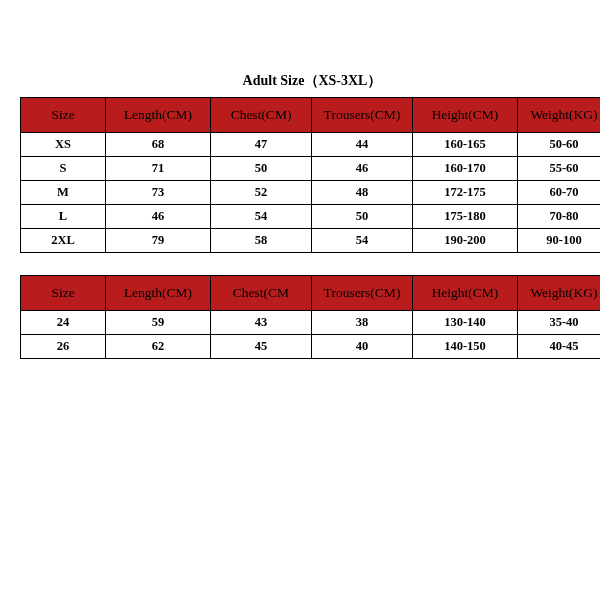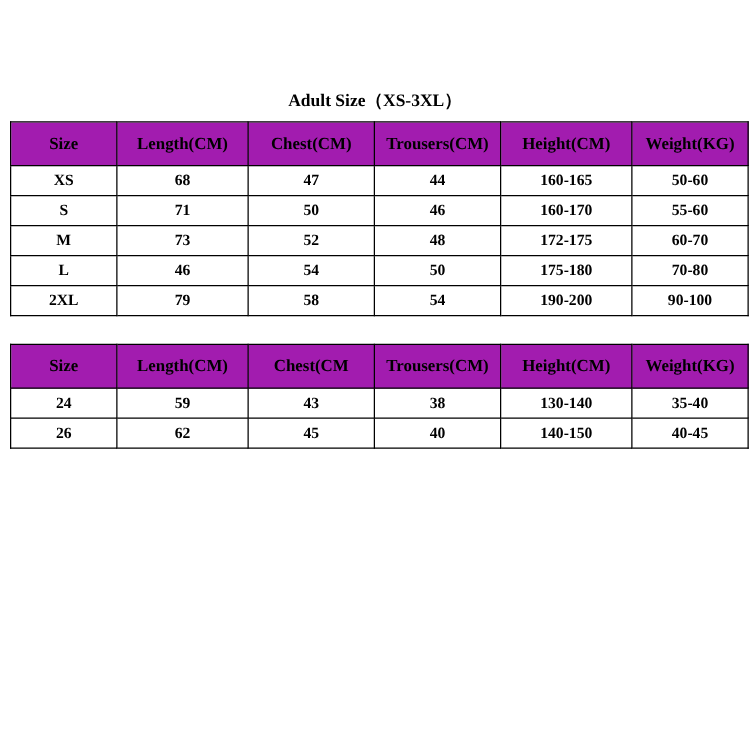--- a/index.html
+++ b/index.html
@@ -11,21 +11,21 @@
     height: 600px;
     background: #ffffff;
     font-family: "Liberation Serif", serif;
     color: #000000;
     overflow: hidden;
   }
   .page {
     width: 600px;
     height: 600px;
     box-sizing: border-box;
-    padding: 72px 8px 0 8px;
+    padding: 72px 8px 0 20px;
     display: flex;
     flex-direction: column;
   }
   .table-block {
     width: 584px;
   }
   .table-title {
     text-align: center;
     font-size: 14px;
     font-weight: bold;
@@ -41,25 +41,25 @@
   table td, table th {
     border: 1px solid #000000;
     font-size: 12.5px;
     text-align: center;
     font-family: "Liberation Serif", serif;
     padding: 0;
     height: 23px;
     font-weight: bold;
   }
   thead th {
-    background: #a21caf;
+    background: #b91c1c;
     color: #000000;
     height: 34px;
     font-size: 13.5px;
-    font-weight: bold;
+    font-weight: normal;
   }
   tbody td {
     background: #ffffff;
   }
   .col-size   { width: 84px; }
   .col-length { width: 104px; }
   .col-chest  { width: 100px; margin-left: 28px; }
   .col-trous  { width: 100px; }
   .col-height { width: 104px; }
   .col-weight { width: 92px; }

